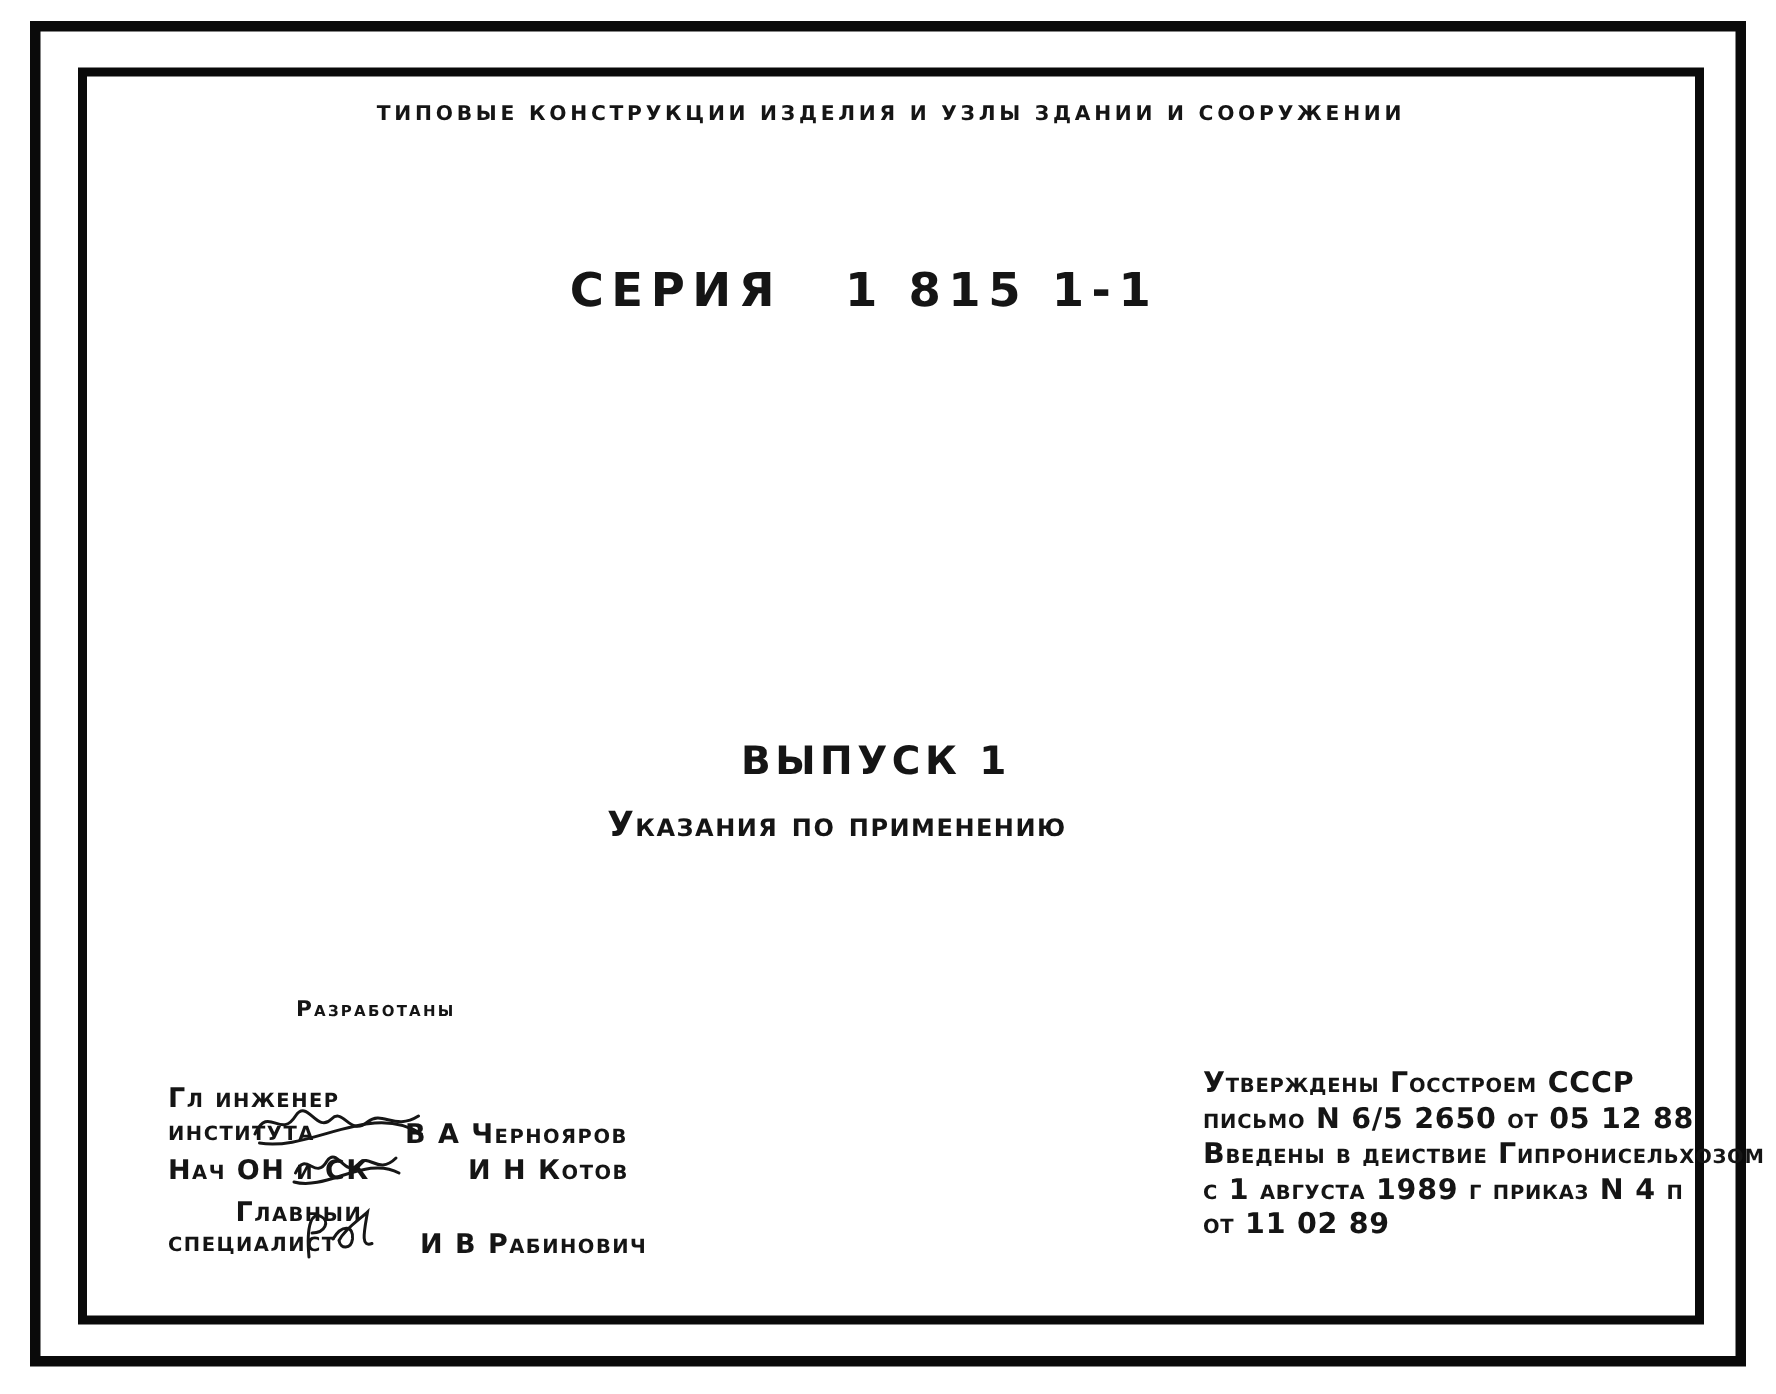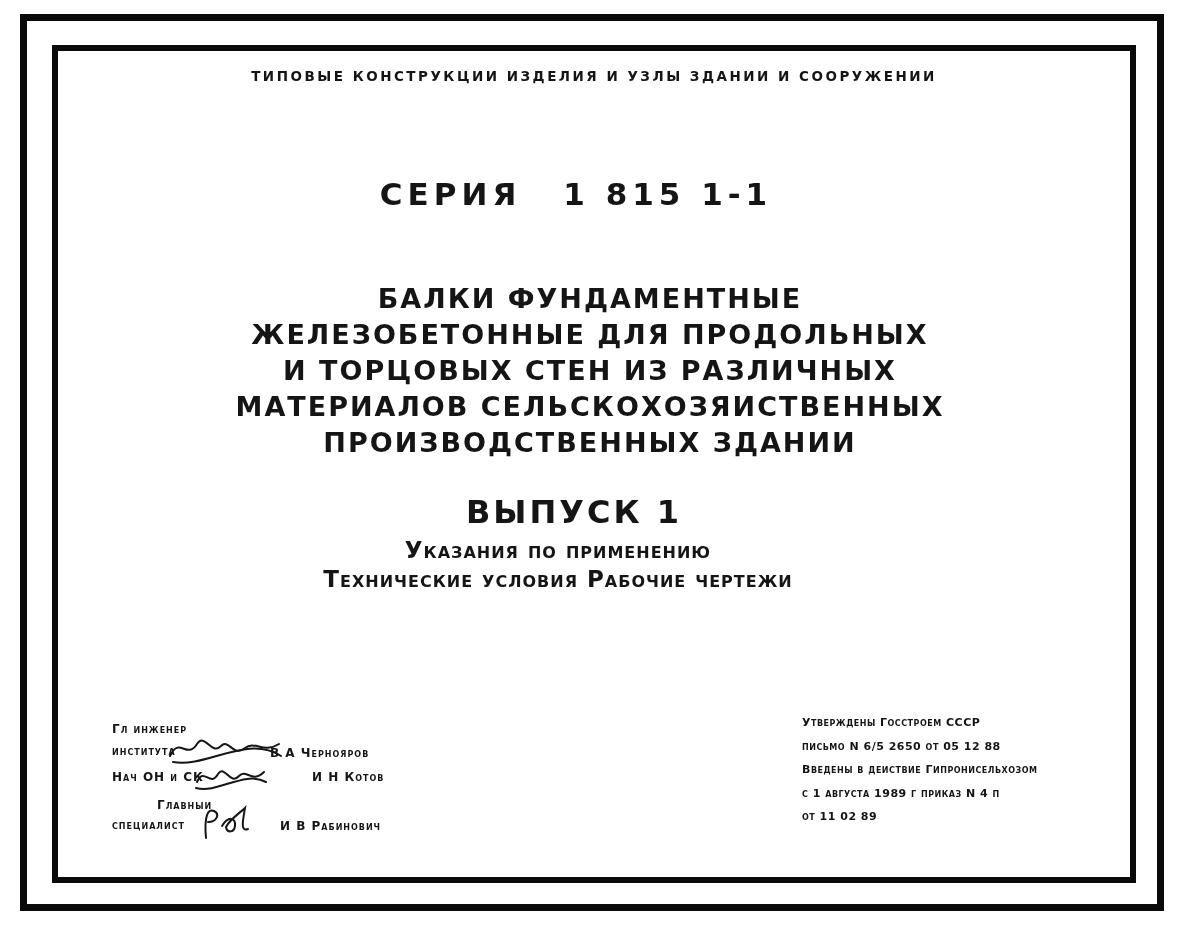--- a/index.html
+++ b/index.html
@@ -30,77 +30,70 @@
   .series-line {
     position: absolute; left: 52px; top: 176px; width: 1048px;
     display: flex; justify-content: center; gap: 42px;
     font-size: 31px; letter-spacing: 5px;
   }
   .main-title {
     position: absolute; left: 48px; top: 281px; width: 1084px;
     text-align: center; font-size: 27px; line-height: 36px; letter-spacing: 2px;
   }
   .issue {
-    position: absolute; left: 32px; top: 493px; width: 1084px;
-    text-align: center; font-size: 32px; letter-spacing: 3px;
+    position: absolute; left: 42px; top: 493px; width: 1084px;
+    text-align: center; font-size: 26px; letter-spacing: 3px;
   }
   .subtitle {
     position: absolute; left: 16px; top: 536px; width: 1084px;
     text-align: center; font-size: 23px; line-height: 29px;
     letter-spacing: 1px; font-variant: small-caps;
   }
   .developed {
     position: absolute; left: 128px; top: 662px; width: 245px;
     text-align: center; font-size: 14.5px; line-height: 23px;
     letter-spacing: 1.5px; font-variant: small-caps;
   }
   .signatures {
     position: absolute; left: 112px; top: 722px; width: 330px; height: 135px;
-    font-size: 12px; letter-spacing: 1px; font-variant: small-caps; text-decoration: underline;
+    font-size: 18px; letter-spacing: 1px; font-variant: small-caps; text-decoration: underline;
   }
   .signatures span { position: absolute; white-space: nowrap; }
   .signatures svg { position: absolute; }
   .sig-stroke { stroke: #161616; stroke-width: 2; fill: none; stroke-linecap: round; }
   .approval {
     position: absolute; left: 802px; top: 711px; width: 310px;
-    font-size: 11px; line-height: 23.5px; letter-spacing: 0.5px;
+    font-size: 19px; line-height: 23.5px; letter-spacing: 0.5px;
     font-variant: small-caps; white-space: nowrap;
   }
 </style>
 </head>
 <body>
 
 <div class="page">
 
   <div class="outer-frame"></div>
   <div class="inner-frame"></div>
 
   <div class="header-line">ТИПОВЫЕ КОНСТРУКЦИИ ИЗДЕЛИЯ И УЗЛЫ ЗДАНИИ И СООРУЖЕНИИ</div>
 
   <div class="series-line">
     <span>СЕРИЯ</span>
     <span>1 815 1-1</span>
   </div>
 
-  <div class="main-title">
-    <div>БАЛКИ ФУНДАМЕНТНЫЕ</div>
-    <div>ЖЕЛЕЗОБЕТОННЫЕ ДЛЯ ПРОДОЛЬНЫХ</div>
-    <div>И ТОРЦОВЫХ СТЕН ИЗ РАЗЛИЧНЫХ</div>
-    <div>МАТЕРИАЛОВ СЕЛЬСКОХОЗЯИСТВЕННЫХ</div>
-    <div>ПРОИЗВОДСТВЕННЫХ ЗДАНИИ</div>
-  </div>
 
   <div class="issue">ВЫПУСК 1</div>
 
   <div class="subtitle">
     <div>Указания по применению</div>
-    <div>Технические условия Рабочие чертежи</div>
   </div>
 
   <div class="developed">
+    <div>Разработаны</div>
   </div>
 
   <div class="signatures">
 
     <span style="left:0; top:0;">Гл инженер</span>
     <span style="left:0; top:22px;">института</span>
     <svg style="left:55px; top:8px;" width="120" height="40" viewBox="0 0 120 40">
       <path class="sig-stroke" d="M3 26 C 12 6, 20 30, 30 14 C 38 2, 44 26, 54 16 C 62 8, 66 28, 78 18 C 88 10, 96 24, 112 14"></path>
       <path class="sig-stroke" d="M6 32 C 40 38, 80 4, 114 26"></path>
     </svg>

